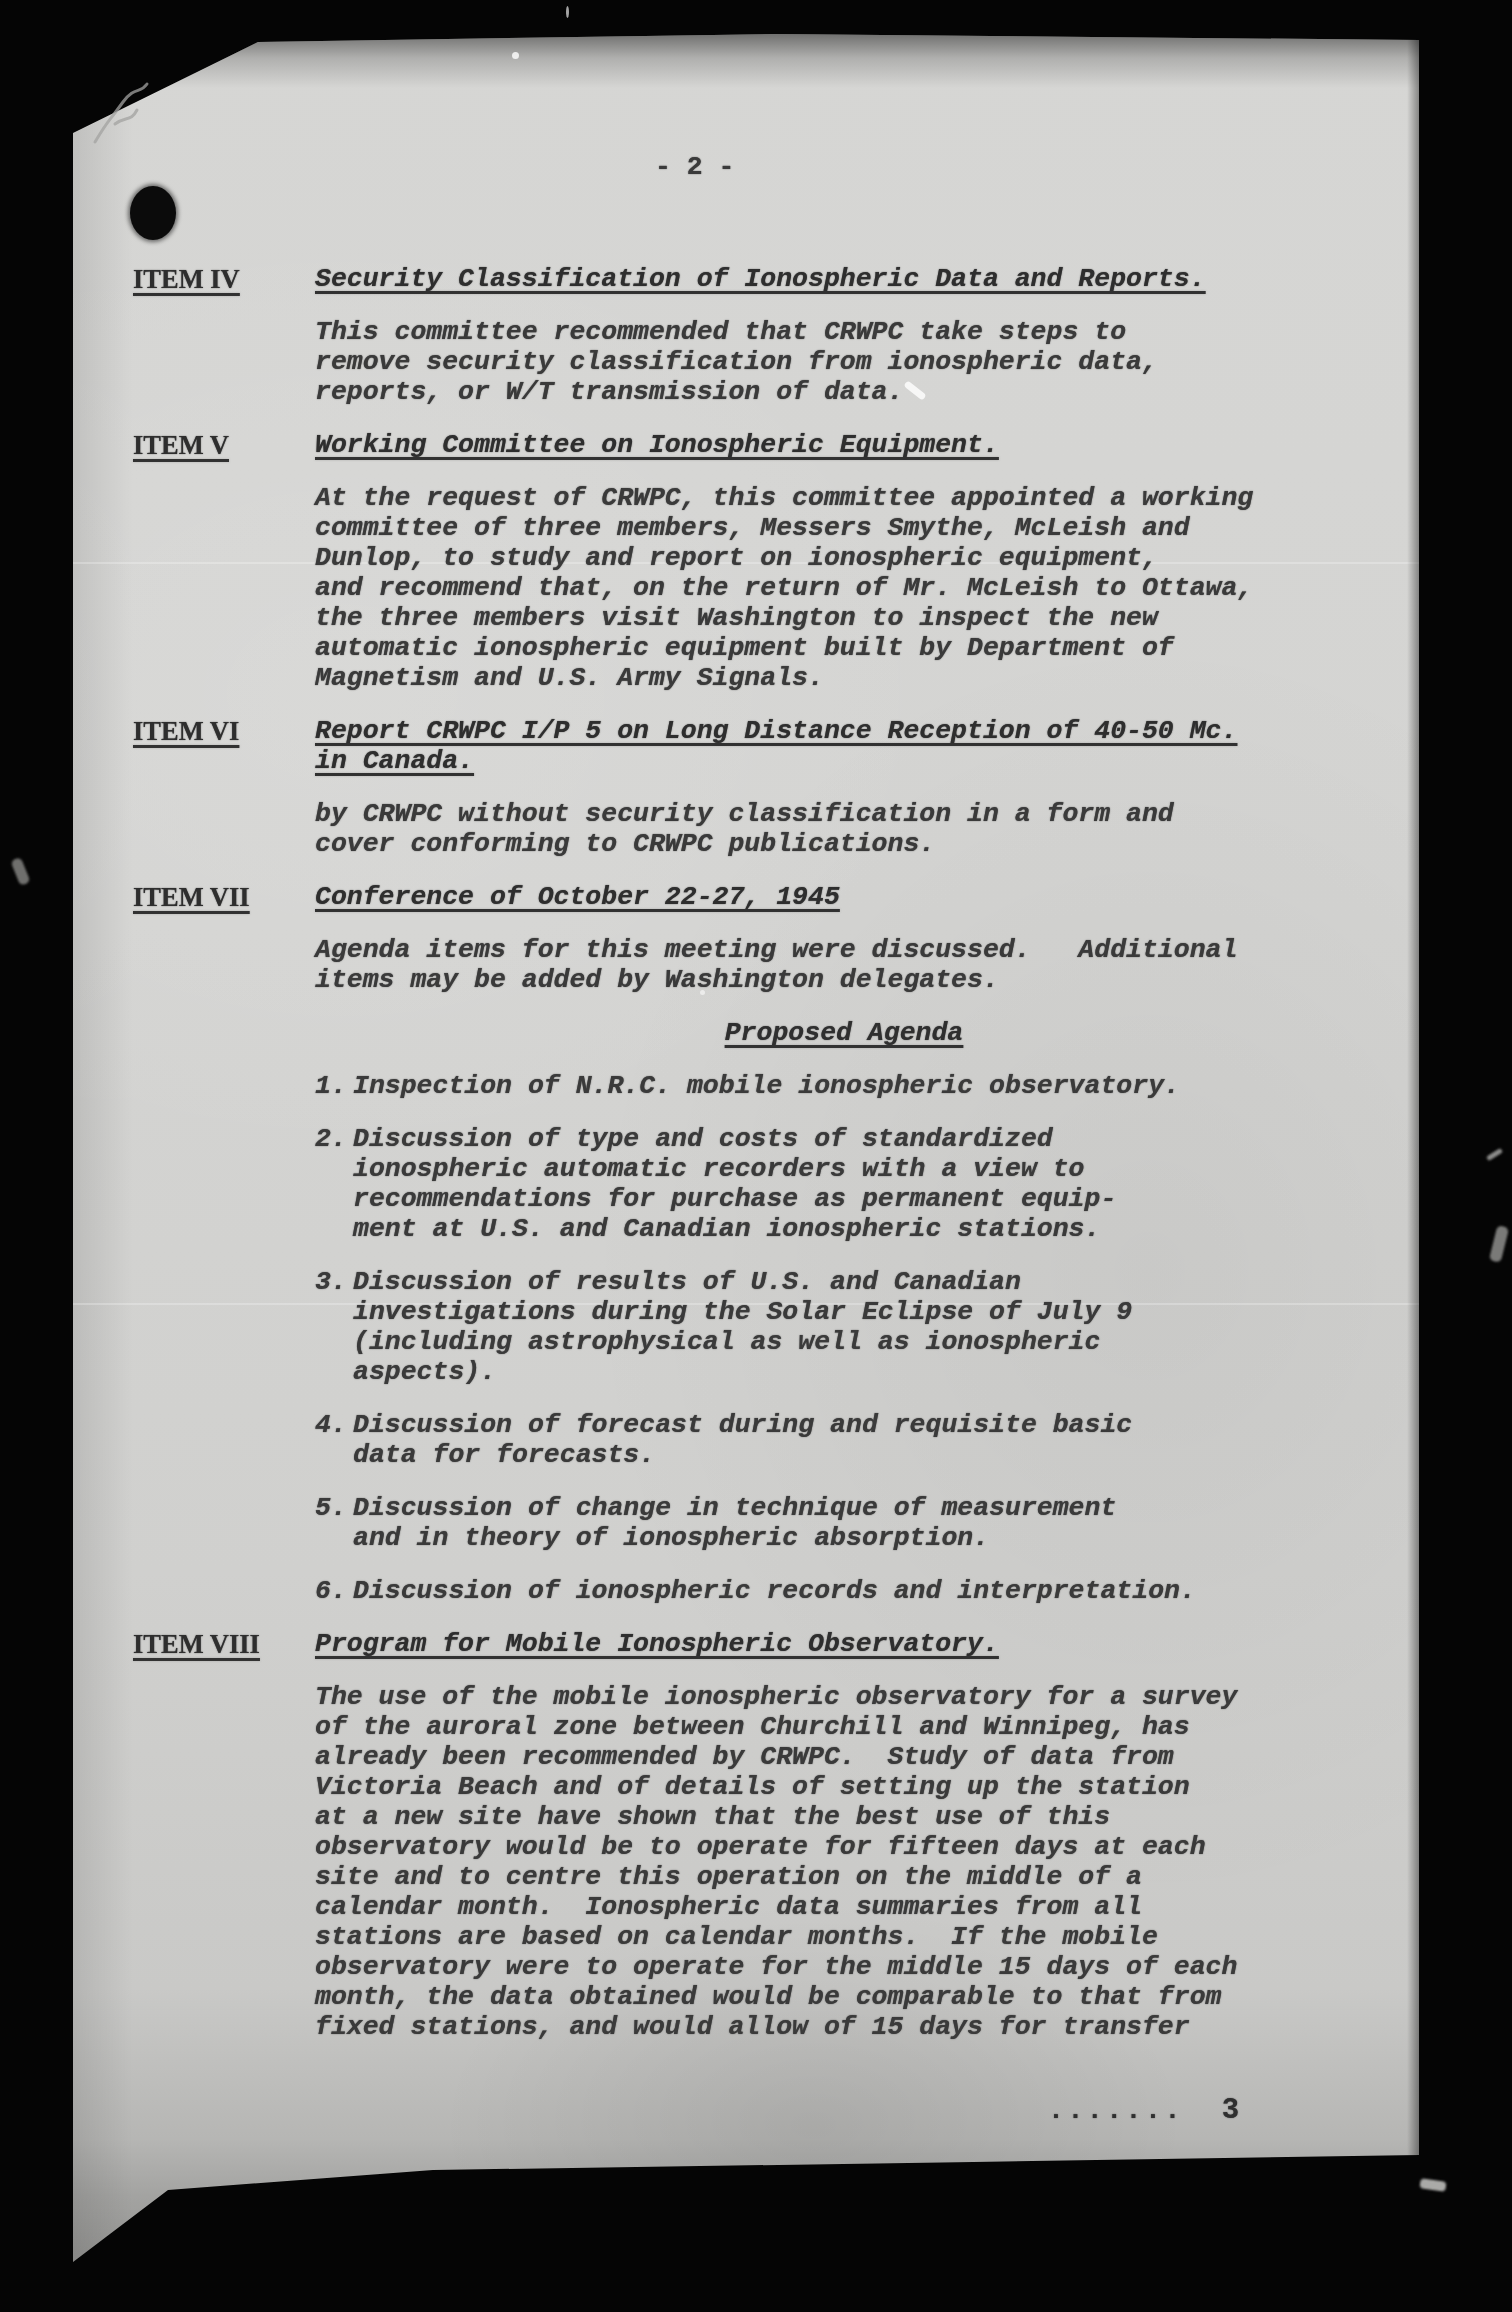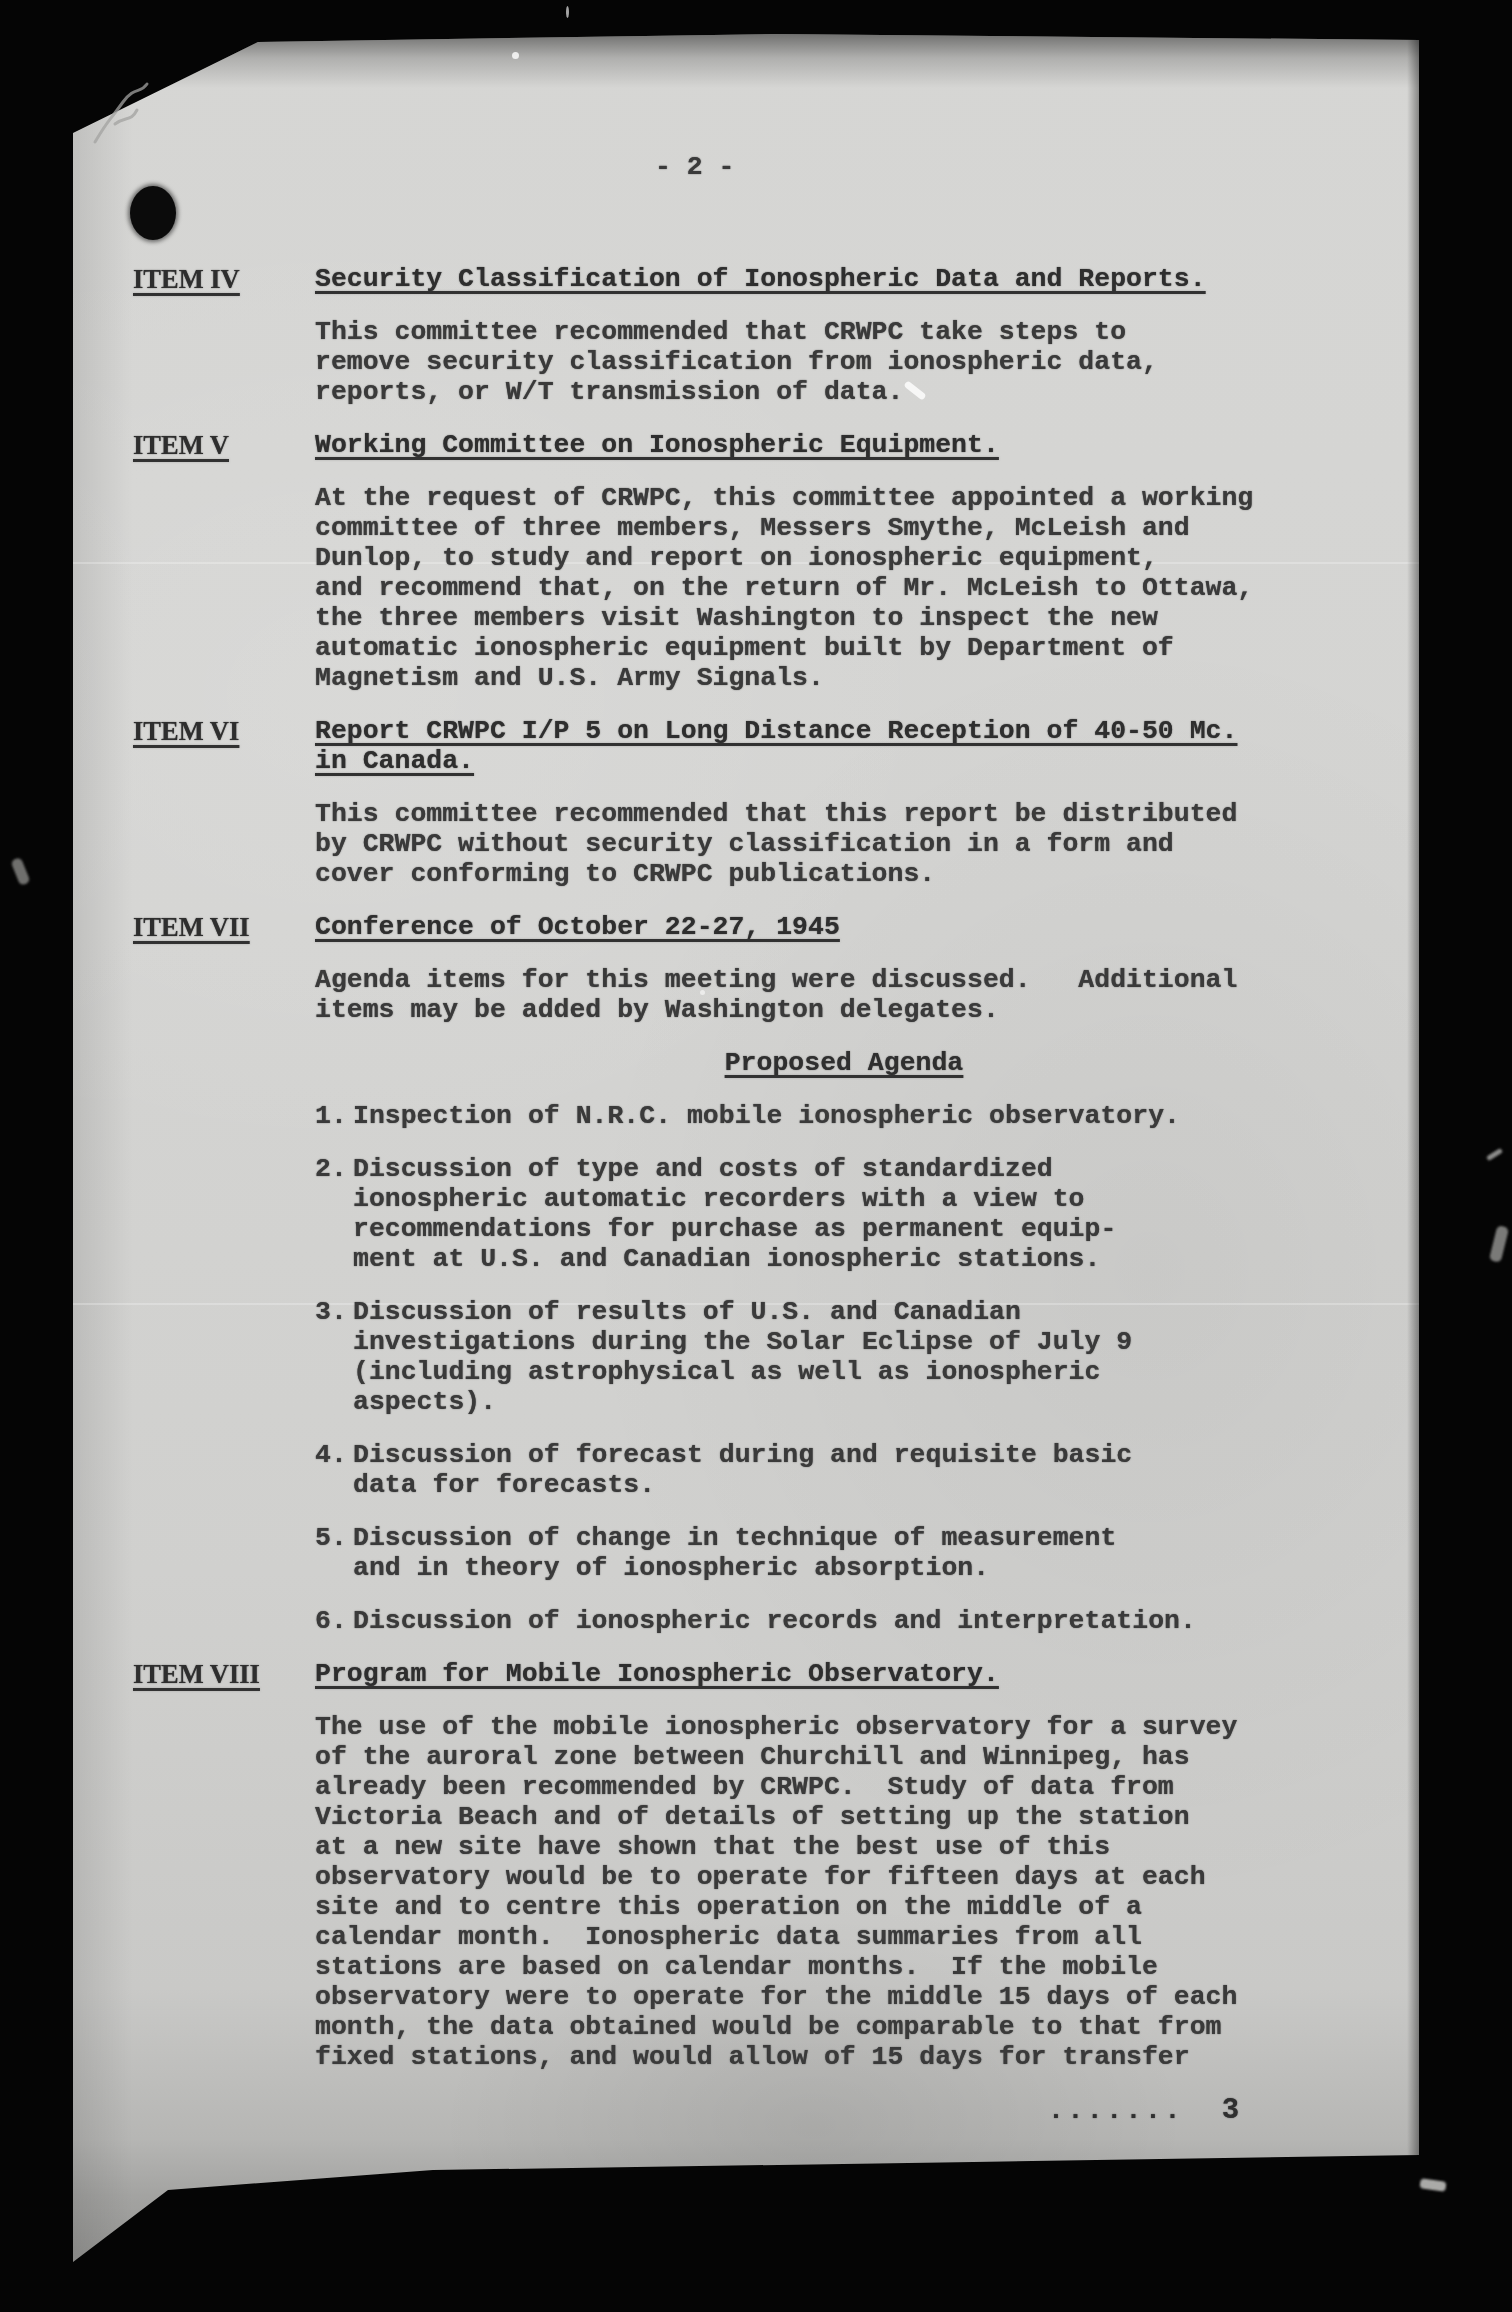--- a/index.html
+++ b/index.html
@@ -27,21 +27,21 @@
   .content{position:absolute;left:0;top:0;width:1512px;height:2312px;
     font-size:26.5px;line-height:30px;font-weight:700;color:#3a3a3a;
     text-shadow:0 0 1px rgba(58,58,58,.75),0 0 2px rgba(58,58,58,.25);
     filter:blur(.3px);}
   .page-number{position:absolute;left:655px;top:152px;}
   .sections{position:absolute;left:133px;top:264px;width:1240px;}
   .section{display:flex;align-items:flex-start;}
   .label{display:inline-block;width:182px;flex:0 0 182px;color:#2e2e2e;font-family:Liberation Serif, serif;}
   .underline{text-decoration:underline;text-decoration-thickness:2.5px;
     text-underline-offset:5px;text-decoration-skip-ink:none;text-decoration-color:rgba(42,42,42,.85);}
-  .scontent{flex:1;}
+  .scontent{flex:1;font-style:italic;}
   .heading{margin-bottom:23px;color:#2e2e2e;}
   .para{margin-bottom:23px;}
   .subheading{margin-bottom:23px;color:#2f2f2f;text-align:center;}
   .aitem{display:flex;margin-bottom:23px;}
   .anum{display:inline-block;width:38px;flex:0 0 38px;}
   .line,.hline{white-space:pre;}
   .footer{position:absolute;left:1048px;top:2096px;color:#2f2f2f;}
   .footer .dots{letter-spacing:3.5px;}
   .footer .pnum{margin-left:22px;font-size:29px;}
   
@@ -117,21 +117,20 @@
           </div>
         </div>
         <div class="section">
           <span class="label underline">ITEM VI</span>
           <div class="scontent">
             <div class="heading">
               <div class="hline"><span class="underline">Report CRWPC I/P 5 on Long Distance Reception of 40-50 Mc.</span></div>
               <div class="hline"><span class="underline">in Canada.</span></div>
             </div>
             <div class="para">
-              <div class="line">This committee recommended that this report be distributed</div>
               <div class="line">by CRWPC without security classification in a form and</div>
               <div class="line">cover conforming to CRWPC publications.</div>
             </div>
           </div>
         </div>
         <div class="section">
           <span class="label underline">ITEM VII</span>
           <div class="scontent">
             <div class="heading">
               <div class="hline"><span class="underline">Conference of October 22-27, 1945</span></div>

